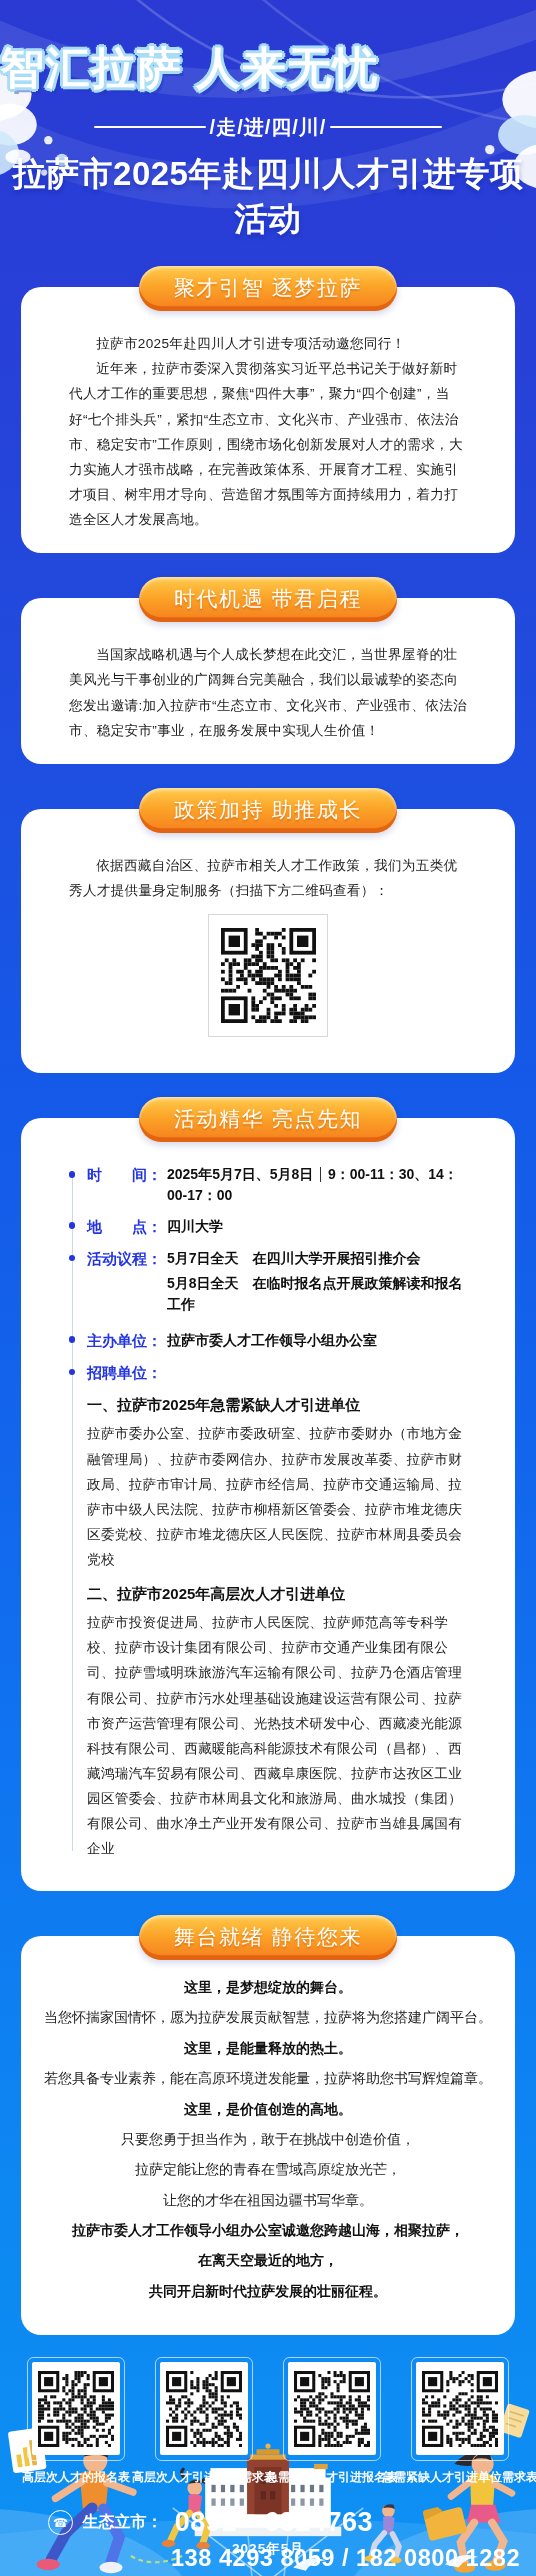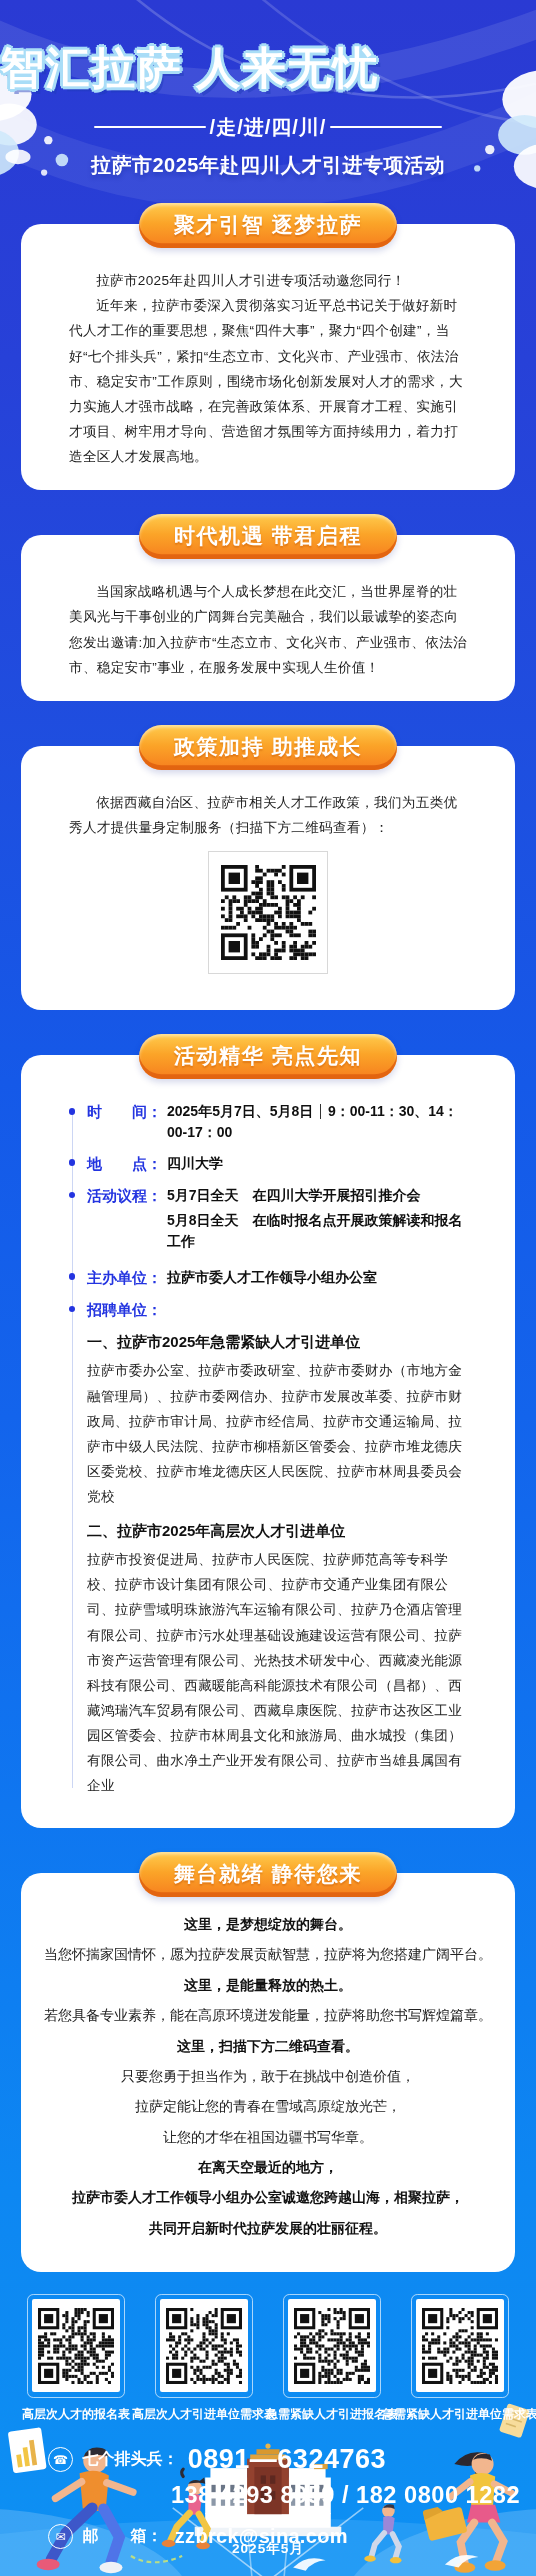--- a/index.html
+++ b/index.html
@@ -14,30 +14,30 @@
     position:relative;z-index:2;margin:0;padding-top:39px;
     font-size:44px;font-weight:900;color:#fff;letter-spacing:1.6px;
     text-shadow:-2.1px -2.1px 0 #a9ddf7,2.1px -2.1px 0 #a9ddf7,-2.1px 2.1px 0 #a9ddf7,2.1px 2.1px 0 #a9ddf7,
       0 3.1px 0 #a9ddf7,0 -3.1px 0 #a9ddf7,3.1px 0 0 #a9ddf7,-3.1px 0 0 #a9ddf7,4.2px 5.2px 0 rgba(28,58,185,.45);
   }
   .sub-banner{position:relative;z-index:2;display:flex;align-items:center;justify-content:center;gap:4px;margin-top:15.7px;}
   .sub-banner .line{width:112px;height:1.6px;background:#fff;border-radius:1px;}
   .sub-banner .txt{color:#fff;font-size:20px;font-weight:800;letter-spacing:1px;}
   .event-title{
     position:relative;z-index:2;margin:11.5px 0 0;text-align:center;
-    font-size:20px;font-weight:900;color:#fff;letter-spacing:0.5px;
+    font-size:33px;font-weight:900;color:#fff;letter-spacing:0.5px;
     text-shadow:0 2.6px 4.2px rgba(10,30,140,.35);
   }
   
   .pill{
     position:relative;z-index:3;width:max-content;margin:24px auto -24px;padding:0 35px;
     height:45px;line-height:44px;border-radius:24px;
     background:linear-gradient(180deg,#ffcb4d 0%,#fba428 45%,#f67e1e 100%);
     box-shadow:inset 0 -4.7px 0 rgba(221,92,13,.8),inset 0 2.6px 3.1px rgba(255,255,255,.45),0 3.1px 7.3px rgba(10,30,140,.18);
-    color:#fff;font-size:21px;font-weight:700;letter-spacing:1.6px;text-shadow:0 1.6px 1.6px rgba(190,80,0,.4);
+    color:#fff;font-size:21px;font-weight:400;letter-spacing:1.6px;text-shadow:0 1.6px 1.6px rgba(190,80,0,.4);
   }
   
   .card{
     position:relative;z-index:2;width:494px;margin:0 auto;background:#fff;border-radius:20px;
     box-sizing:border-box;padding:44px 48px 21px;color:#222;
   }
   .card p.body{margin:0;font-size:13.6px;line-height:1.85;font-weight:500;color:#1d1d1d;text-indent:2em;letter-spacing:0.3px;}
   
   .qr-frame{width:118px;height:121px;margin:10.5px auto 15.7px;border:0.5px solid #d8d8d8;background:#fff;
     display:flex;align-items:center;justify-content:center;}
@@ -390,26 +390,26 @@
       <p class="s4-group-body">拉萨市投资促进局、拉萨市人民医院、拉萨师范高等专科学校、拉萨市设计集团有限公司、拉萨市交通产业集团有限公司、拉萨雪域明珠旅游汽车运输有限公司、拉萨乃仓酒店管理有限公司、拉萨市污水处理基础设施建设运营有限公司、拉萨市资产运营管理有限公司、光热技术研发中心、西藏凌光能源科技有限公司、西藏暖能高科能源技术有限公司（昌都）、西藏鸿瑞汽车贸易有限公司、西藏阜康医院、拉萨市达孜区工业园区管委会、拉萨市林周县文化和旅游局、曲水城投（集团）有限公司、曲水净土产业开发有限公司、拉萨市当雄县属国有企业</p>
     </div>
   </div>
 
   <div class="pill">舞台就绪  静待您来</div>
   <div class="card s5">
     <p class="s5-line bold">这里，是梦想绽放的舞台。</p>
     <p class="s5-line">当您怀揣家国情怀，愿为拉萨发展贡献智慧，拉萨将为您搭建广阔平台。</p>
     <p class="s5-line bold">这里，是能量释放的热土。</p>
     <p class="s5-line">若您具备专业素养，能在高原环境迸发能量，拉萨将助您书写辉煌篇章。</p>
-    <p class="s5-line bold">这里，扫描下方二维码查看。</p>
+    <p class="s5-line bold">这里，是价值创造的高地。</p>
     <p class="s5-line">只要您勇于担当作为，敢于在挑战中创造价值，</p>
     <p class="s5-line">拉萨定能让您的青春在雪域高原绽放光芒，</p>
     <p class="s5-line">让您的才华在祖国边疆书写华章。</p>
+    <p class="s5-line bold">拉萨市委人才工作领导小组办公室诚邀您跨越山海，相聚拉萨，</p>
     <p class="s5-line bold">在离天空最近的地方，</p>
-    <p class="s5-line bold">拉萨市委人才工作领导小组办公室诚邀您跨越山海，相聚拉萨，</p>
     <p class="s5-line bold">共同开启新时代拉萨发展的壮丽征程。</p>
   </div>
 
   <div class="qr-strip">
     <div class="qr-tile">
       <div class="tile-frame">
         <div class="tile-inner">
             <svg class="qr-code" viewBox="0 0 100 100">
               <rect width="100" height="100" fill="#fff"></rect>
               <rect x="48" y="0" width="4" height="4" fill="#111"></rect>
@@ -1292,21 +1292,21 @@
             </svg>
           </div>
       </div>
       <div class="qr-label">急需紧缺人才引进单位需求表</div>
     </div>
   </div>
 
   <div class="contact">
     <div class="c-row">
       <span class="c-icon">☎</span>
-      <span class="c-label">七个排头兵：</span>
+      <span class="c-label">生态立市：</span>
       <span class="c-phone-main">0891—6324763</span>
     </div>
     <div class="c-phone-secondary">138 4293 8059 / 182 0800 1282</div>
     <div class="c-row email">
       <span class="c-icon">✉</span>
       <span class="c-label">邮　　箱：</span>
       <span class="c-email">zzbrck@sina.com</span>
     </div>
   </div>
 

